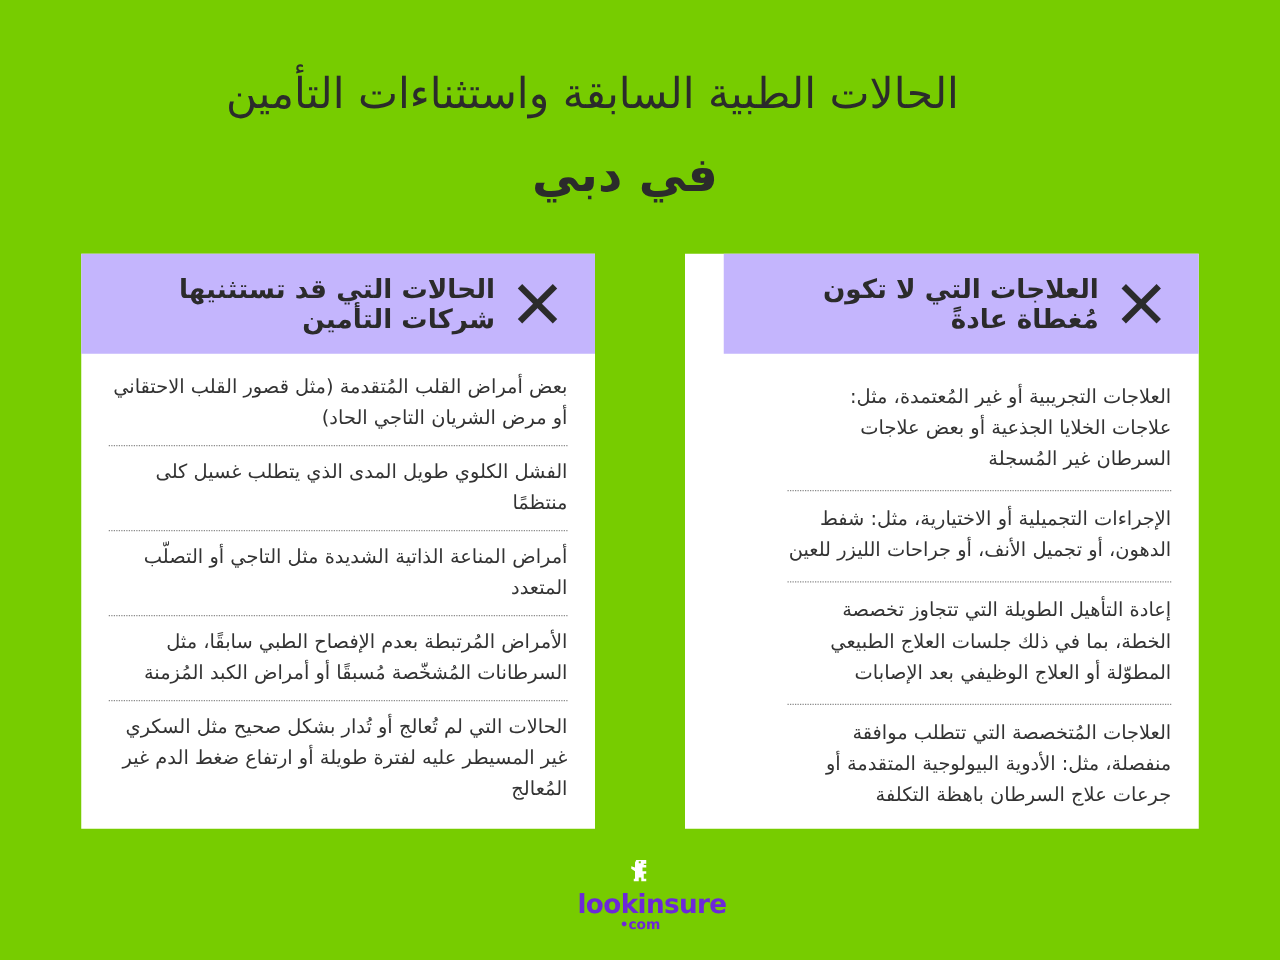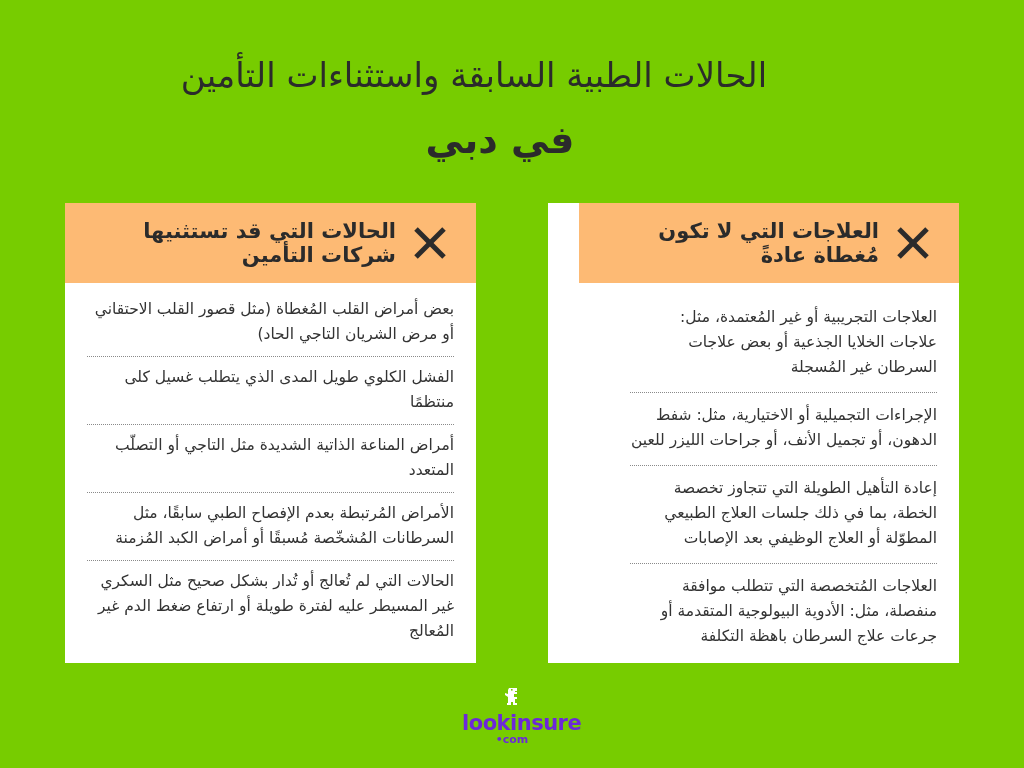--- a/index.html
+++ b/index.html
@@ -34,21 +34,21 @@
     position: absolute;
     top: 203px;
     width: 411px;
     height: 460px;
     background: #ffffff;
   }
   .panel.left { left: 65px; }
   .panel.right { left: 548px; padding-left: 31px; }
   .panel-header {
     height: 80px;
-    background: #fdba74;
+    background: #c4b5fd;
     display: flex;
     flex-direction: row-reverse;
     align-items: center;
     padding: 0 26px 0 16px;
     direction: ltr;
   }
   .x-icon {
     width: 40px; height: 40px;
     flex: 0 0 40px;
     margin-left: 14px;
@@ -106,21 +106,21 @@
 
 <div class="panel left">
   <div class="panel-header">
     <svg class="x-icon" viewBox="0 0 40 40">
       <line x1="6" y1="6" x2="34" y2="34" stroke="#2b2b2b" stroke-width="5" stroke-linecap="butt"></line>
       <line x1="34" y1="6" x2="6" y2="34" stroke="#2b2b2b" stroke-width="5" stroke-linecap="butt"></line>
     </svg>
     <div class="header-text">الحالات التي قد تستثنيها شركات التأمين</div>
   </div>
   <div class="items">
-    <div class="item">بعض أمراض القلب المُغطاة (مثل قصور القلب الاحتقاني أو مرض الشريان التاجي الحاد)</div>
+    <div class="item">بعض أمراض القلب المُتقدمة (مثل قصور القلب الاحتقاني أو مرض الشريان التاجي الحاد)</div>
     <div class="item">الفشل الكلوي طويل المدى الذي يتطلب غسيل كلى منتظمًا</div>
     <div class="item">أمراض المناعة الذاتية الشديدة مثل التاجي أو التصلّب المتعدد</div>
     <div class="item">الأمراض المُرتبطة بعدم الإفصاح الطبي سابقًا، مثل السرطانات المُشخّصة مُسبقًا أو أمراض الكبد المُزمنة</div>
     <div class="item">الحالات التي لم تُعالج أو تُدار بشكل صحيح مثل السكري غير المسيطر عليه لفترة طويلة أو ارتفاع ضغط الدم غير المُعالج</div>
   </div>
 </div>
 
 <div class="panel right">
   <div class="panel-header">
     <svg class="x-icon" viewBox="0 0 40 40">

